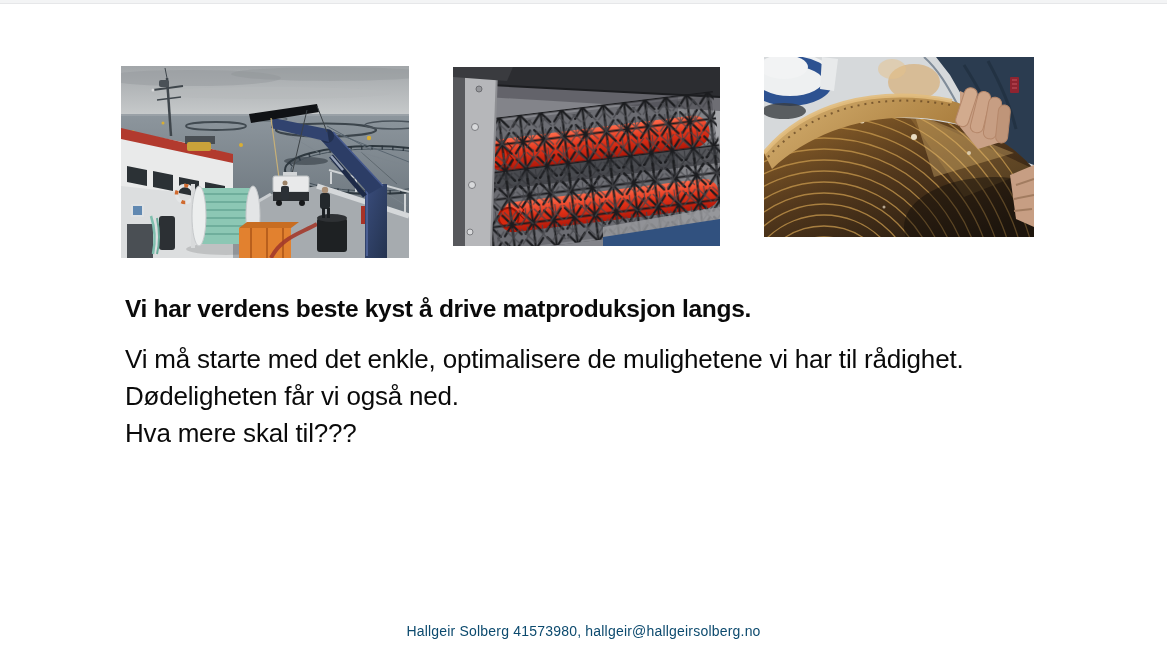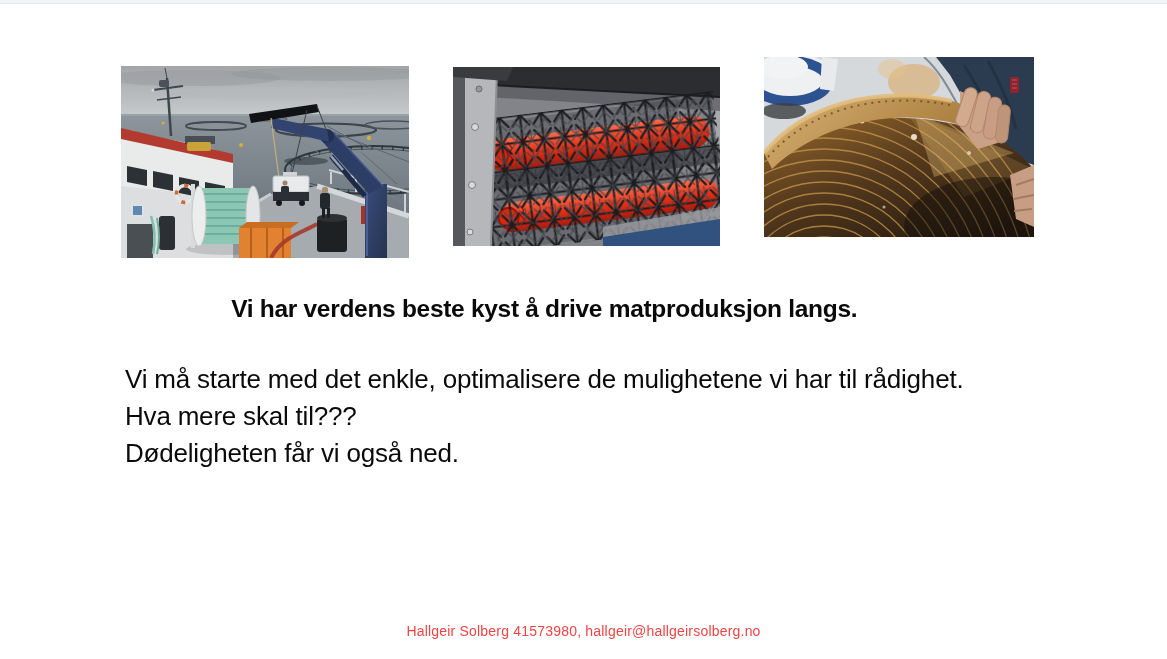--- a/index.html
+++ b/index.html
@@ -16,25 +16,25 @@
   }
   .photo{position:absolute;overflow:hidden;}
   .photo svg{display:block;width:100%;height:100%;}
   .photo-1{left:121px;top:66px;width:288px;height:192px;}
   .photo-2{left:453px;top:67px;width:267px;height:179px;}
   .photo-3{left:764px;top:57px;width:270px;height:180px;}
   .text-block{
     position:absolute;left:125px;top:290px;
     color:#0a0a0a;white-space:nowrap;
   }
-  .heading{font-size:24.5px;font-weight:700;line-height:37px;letter-spacing:-0.3px;text-align:center;}
-  .bodytext{font-size:26px;font-weight:400;line-height:37px;letter-spacing:-0.2px;margin-top:34px;}
+  .heading{font-size:24.5px;font-weight:700;line-height:37px;letter-spacing:-0.3px;}
+  .bodytext{font-size:26px;font-weight:400;line-height:37px;letter-spacing:-0.2px;margin-top:14px;}
   .footer{
     position:absolute;left:0;right:0;bottom:20px;
-    text-align:center;color:#ef4444;font-size:14px;letter-spacing:0.2px;
+    text-align:center;color:#0c4a6e;font-size:14px;letter-spacing:0.2px;
   }
 </style>
 </head>
 <body>
 
 <div class="slide">
 
   <div class="top-edge"></div>
 
   <div class="photo photo-1" role="img" aria-label="Work boat with blue crane lifting equipment beside circular fish-farm pens on a grey sea">
@@ -289,20 +289,20 @@
       <path d="M252,128 L270,122 M250,142 L270,138 M250,154 L268,152" stroke="#a27c60" stroke-width="2"></path>
     </svg>
   </div>
 
   <div class="text-block">
     <div class="heading">
       <div>Vi har verdens beste kyst å drive matproduksjon langs.</div>
     </div>
     <div class="bodytext">
       <div>Vi må starte med det enkle, optimalisere de mulighetene vi har til rådighet.</div>
+      <div>Dødeligheten får vi også ned.</div>
       <div>Hva mere skal til???</div>
-      <div>Dødeligheten får vi også ned.</div>
     </div>
   </div>
 
   <div class="footer">Hallgeir Solberg 41573980, hallgeir@hallgeirsolberg.no</div>
 
 </div>
 
 </body></html>

